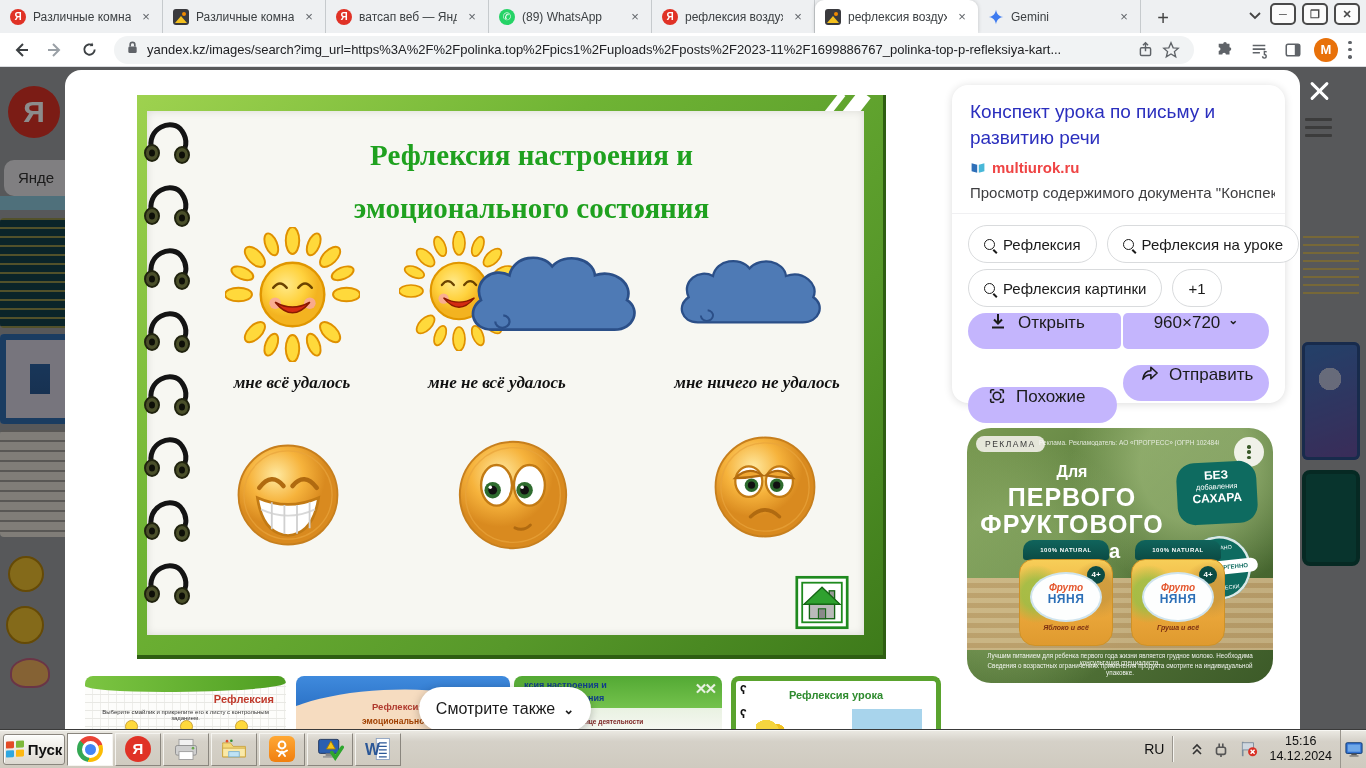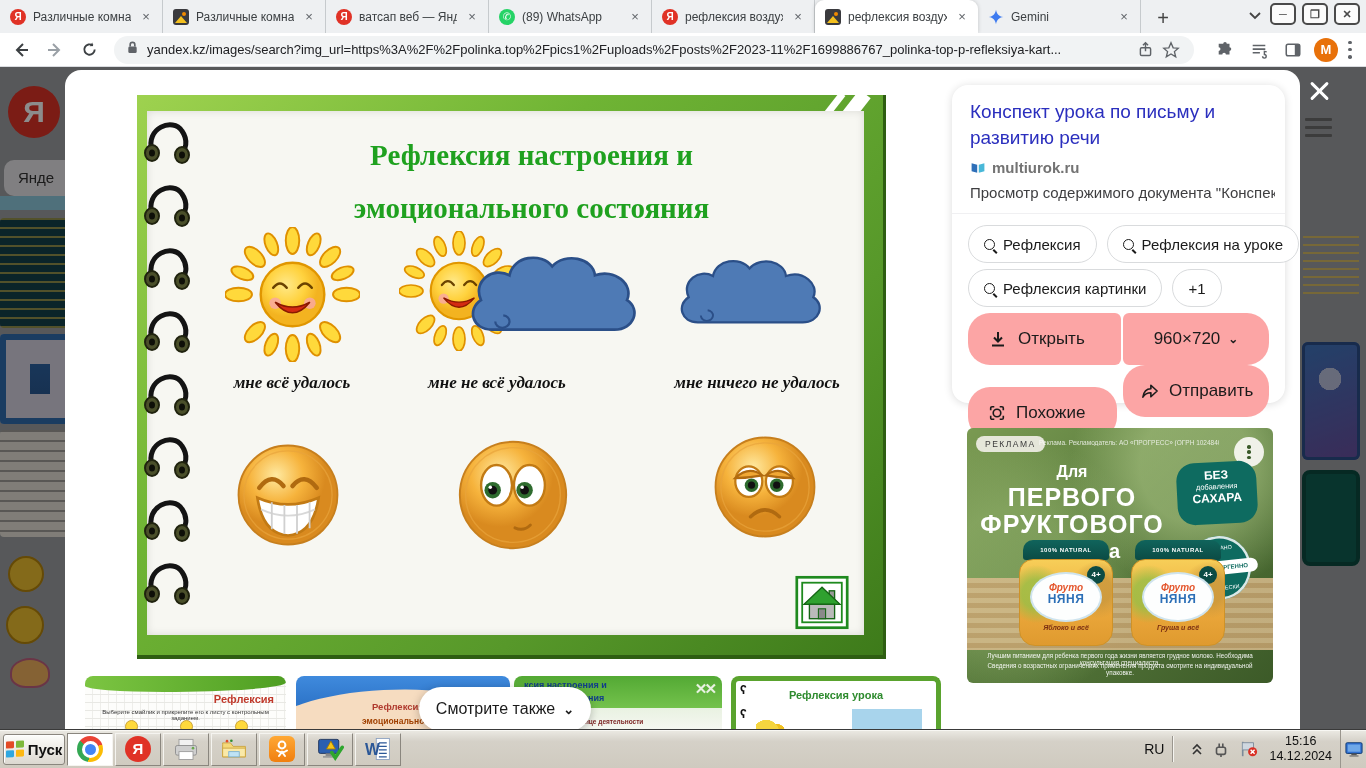--- a/index.html
+++ b/index.html
@@ -84,36 +84,36 @@
   .t4-sun { position:absolute; left:20px; top:30px; width:34px; height:22px; background:radial-gradient(circle at 30% 100%, #f5d53f 0 40%, transparent 41%), radial-gradient(circle at 60% 100%, #f0c020 0 30%, transparent 31%); }
   .t4-blue { position:absolute; right:14px; top:28px; width:70px; height:26px; background:#a8d4ec; }
   .t4-ring { position:absolute; left:4px; font-size:12px; color:#111; font-weight:bold; }
   .see-also { position:absolute; left:354px; top:617px; width:172px; height:44px; background:#fff; border:none; border-radius:22px; box-shadow:0 2px 10px rgba(0,0,0,.25); font-family:"Liberation Sans",sans-serif; font-size:16px; color:#1b1b1b; cursor:pointer; display:flex; align-items:center; justify-content:center; gap:8px; z-index:6; }
   .see-chev { font-size:13px; font-weight:bold; }
 
   
   .info-card { position:absolute; left:887px; top:15px; width:333px; height:318px; background:#fff; border-radius:16px; box-shadow:0 1px 8px rgba(0,0,0,.14); }
   .info-title { position:absolute; left:18px; top:14px; right:16px; font-size:19px; line-height:26px; color:#2b2fbe; cursor:pointer; }
   .src-row { position:absolute; left:18px; top:74px; display:flex; align-items:center; gap:6px; cursor:pointer; }
-  .src-name { font-size:15px; font-weight:bold; color:#737373; }
+  .src-name { font-size:15px; font-weight:bold; color:#ef4444; }
   .info-desc { position:absolute; left:18px; top:99px; right:10px; font-size:15px; color:#3e3e40; white-space:nowrap; overflow:hidden; }
   .info-sep { position:absolute; left:0; right:0; top:128px; border-top:1px solid #f0f0f2; }
   .chip-row { position:absolute; left:16px; right:12px; display:flex; gap:10px; }
   .chip { display:inline-flex; align-items:center; gap:8px; height:38px; padding:0 15px; border:1px solid #d9dbdd; border-radius:20px; background:#fff; font-size:15px; color:#1b1b1b; cursor:pointer; white-space:nowrap; }
   .mag { position:relative; width:11px; height:11px; border:1.8px solid #1b1b1b; border-radius:50%; flex:none; }
   .mag:after { content:""; position:absolute; left:9px; top:9px; width:5px; height:1.8px; background:#1b1b1b; transform:rotate(45deg); transform-origin:0 0; }
-  .act { position:absolute; height:52px; background:#fca5a5; display:flex; align-items:center; font-size:17px; color:#1b1b1b; cursor:pointer; }
+  .act { position:absolute; height:36px; background:#c4b5fd; display:flex; align-items:flex-start; font-size:17px; color:#1b1b1b; cursor:pointer; }
   .seg-open { left:16px; top:228px; width:153px; border-radius:22px 6px 6px 22px; padding-left:22px; gap:12px; }
   .seg-size { left:171px; top:228px; width:146px; border-radius:6px 22px 22px 6px; justify-content:center; gap:8px; }
   .pill-sim { left:16px; top:280px; width:149px; border-radius:22px; padding-left:20px; gap:10px;margin-top:22px; }
   .pill-send { left:171px; top:280px; width:146px; border-radius:22px; padding-left:18px; gap:10px; }
   .chev-dn { font-size:12px; font-weight:bold; }
 
   
-  .ad { position:absolute; left:902px; top:358px; width:306px; height:255px; border-radius:6px; overflow:hidden; cursor:pointer;
+  .ad { position:absolute; left:902px; top:358px; width:306px; height:255px; border-radius:24px; overflow:hidden; cursor:pointer;
         background: radial-gradient(circle at 75% 15%, rgba(180,205,140,.55) 0 18%, transparent 40%),
                     radial-gradient(circle at 15% 55%, rgba(160,190,120,.45) 0 20%, transparent 45%),
                     linear-gradient(135deg,#7a9a52 0%,#587a3c 45%,#3c5a28 100%); }
   .ad-wood { position:absolute; left:0; right:0; top:150px; height:72px; background:repeating-linear-gradient(180deg,#d9bb8d 0 5px,#c8a371 5px 10px); opacity:.85; }
   .ad-badge { position:absolute; left:9px; top:8px; height:16px; padding:0 9px; border-radius:8px; background:rgba(238,237,228,.93); font-size:8.5px; letter-spacing:1.5px; color:#3a3a3a; line-height:16px; }
   .ad-legal { position:absolute; left:72px; top:11px; right:54px; font-size:6.5px; color:rgba(255,255,255,.78); white-space:nowrap; overflow:hidden; }
   .ad-menu { position:absolute; right:9px; top:9px; width:30px; height:30px; border-radius:50%; background:rgba(246,245,240,.95); display:flex; align-items:center; justify-content:center; }
   .ad-menu .dots3 i { background:#3a5a2a; }
   .ad-head { position:absolute; left:10px; top:32px; width:190px; text-align:center; color:#fff; font-weight:600; }
   .ah1 { font-size:16px; line-height:24px; } .ah2 { font-size:25px; line-height:27px; letter-spacing:1px; }

